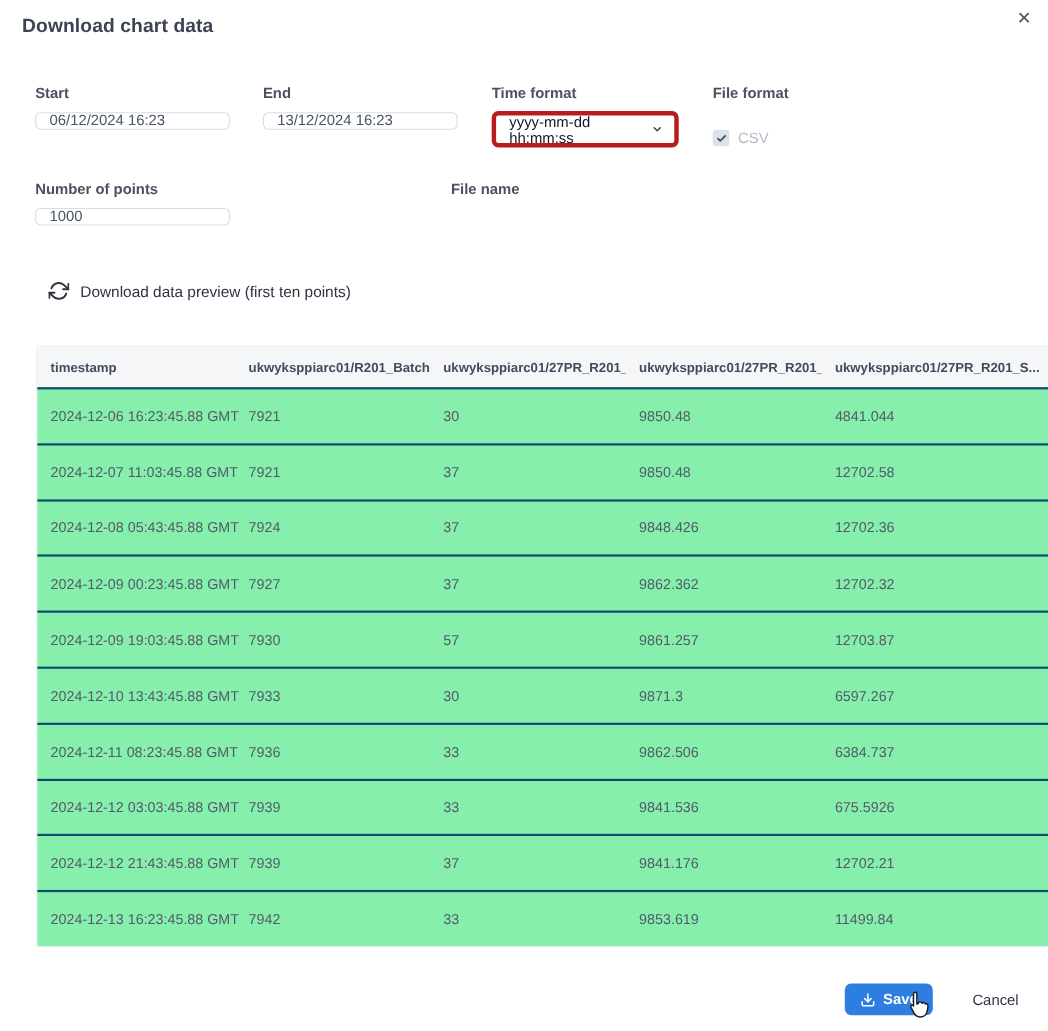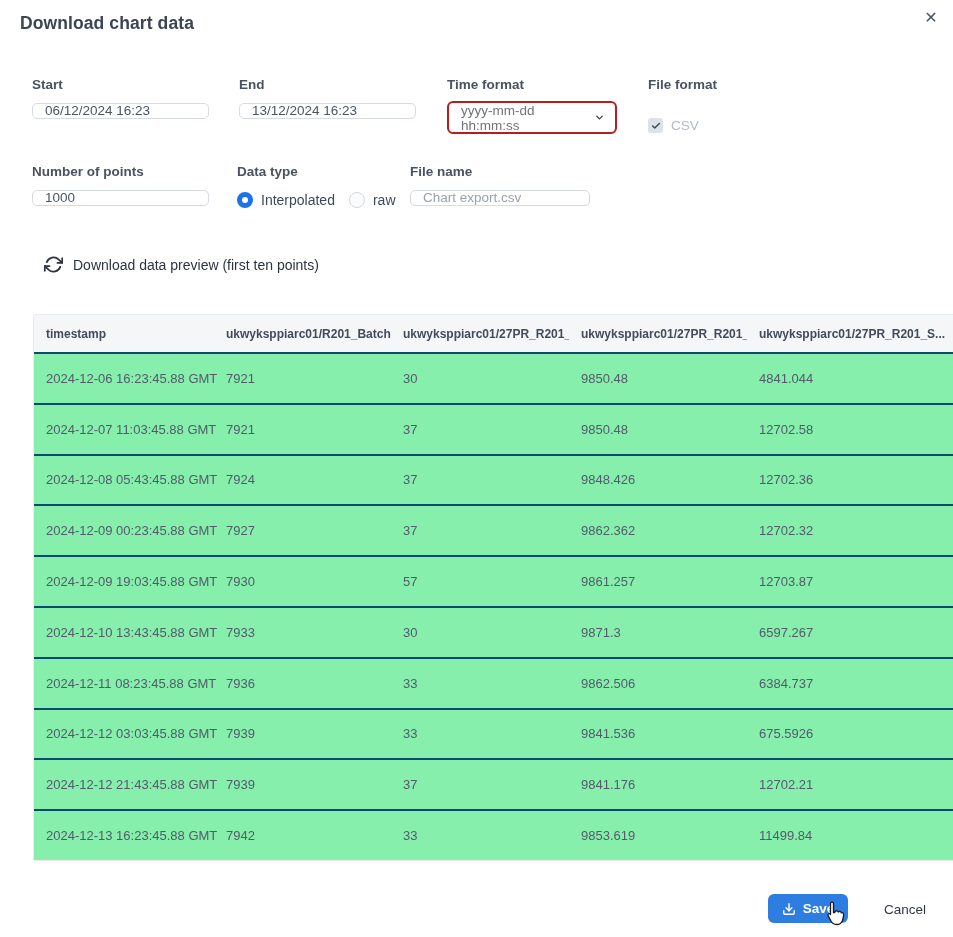--- a/index.html
+++ b/index.html
@@ -19,23 +19,23 @@
   .field { position: absolute; }
   .field-label { font-size: 13.5px; font-weight: 600; color: #4a5261; margin-bottom: 9px; }
   .text-input {
     width: 177px; height: 16px; border: 1px solid #d7dce4; border-radius: 5px;
     padding: 0 12px; font-size: 13.5px; color: #4a5568; background: #fff;
     font-family: "Liberation Sans", sans-serif; outline: none;
   }
   .text-input::placeholder { color: #9aa1ad; }
 
   .select-box {
-    width: 170px; height: 33px; border: 2px solid #b91c1c; border-radius: 6px;
+    width: 170px; height: 33px; border: 4px solid #b91c1c; border-radius: 6px;
     padding: 0 10px 0 12px; display: flex; align-items: center; justify-content: space-between;
-    font-size: 13.5px; color: #737373; background: #fff; cursor: pointer;
+    font-size: 13.5px; color: #0f172a; background: #fff; cursor: pointer;
   }
 
   .checkbox-row { display: flex; align-items: center; margin-top: 26px; }
   .checkbox {
     width: 15px; height: 15px; border-radius: 3px; background: #dde1e9;
     display: flex; align-items: center; justify-content: center;
   }
   .checkbox svg { display: block; }
   .checkbox-label { margin-left: 8px; font-size: 13.5px; color: #b3bac6; }
 
@@ -125,37 +125,23 @@
       </span>
       <span class="checkbox-label">CSV</span>
     </div>
   </div>
 
   <div class="field" style="left:32px; top:164px;">
     <div class="field-label">Number of points</div>
     <input class="text-input" value="1000" style="">
   </div>
 
-  <div class="field" style="left:237px; top:164px;">
-    <div class="field-label">Data type</div>
-    <div class="radio-row">
-      <span class="radio-option">
-        <span class="radio-circle selected"></span>
-        <span class="radio-label">Interpolated</span>
-      </span>
-      <span class="radio-option">
-        <span class="radio-circle unselected"></span>
-        <span class="radio-label">raw</span>
-      </span>
-    </div>
-  </div>
 
   <div class="field" style="left:410px; top:164px;">
     <div class="field-label">File name</div>
-    <input class="text-input" style="width: 180px;" placeholder="Chart export.csv">
   </div>
 
   <div class="preview-action">
     <span style="display:flex;">
       <svg width="19" height="19" viewBox="0 0 24 24" fill="none" stroke="#2d3340" stroke-width="2.2" stroke-linecap="round" stroke-linejoin="round">
         <polyline points="23 4 23 10 17 10"></polyline>
         <polyline points="1 20 1 14 7 14"></polyline>
         <path d="M3.51 9a9 9 0 0 1 14.85-3.36L23 10M1 14l4.64 4.36A9 9 0 0 0 20.49 15"></path>
       </svg>
     </span>

